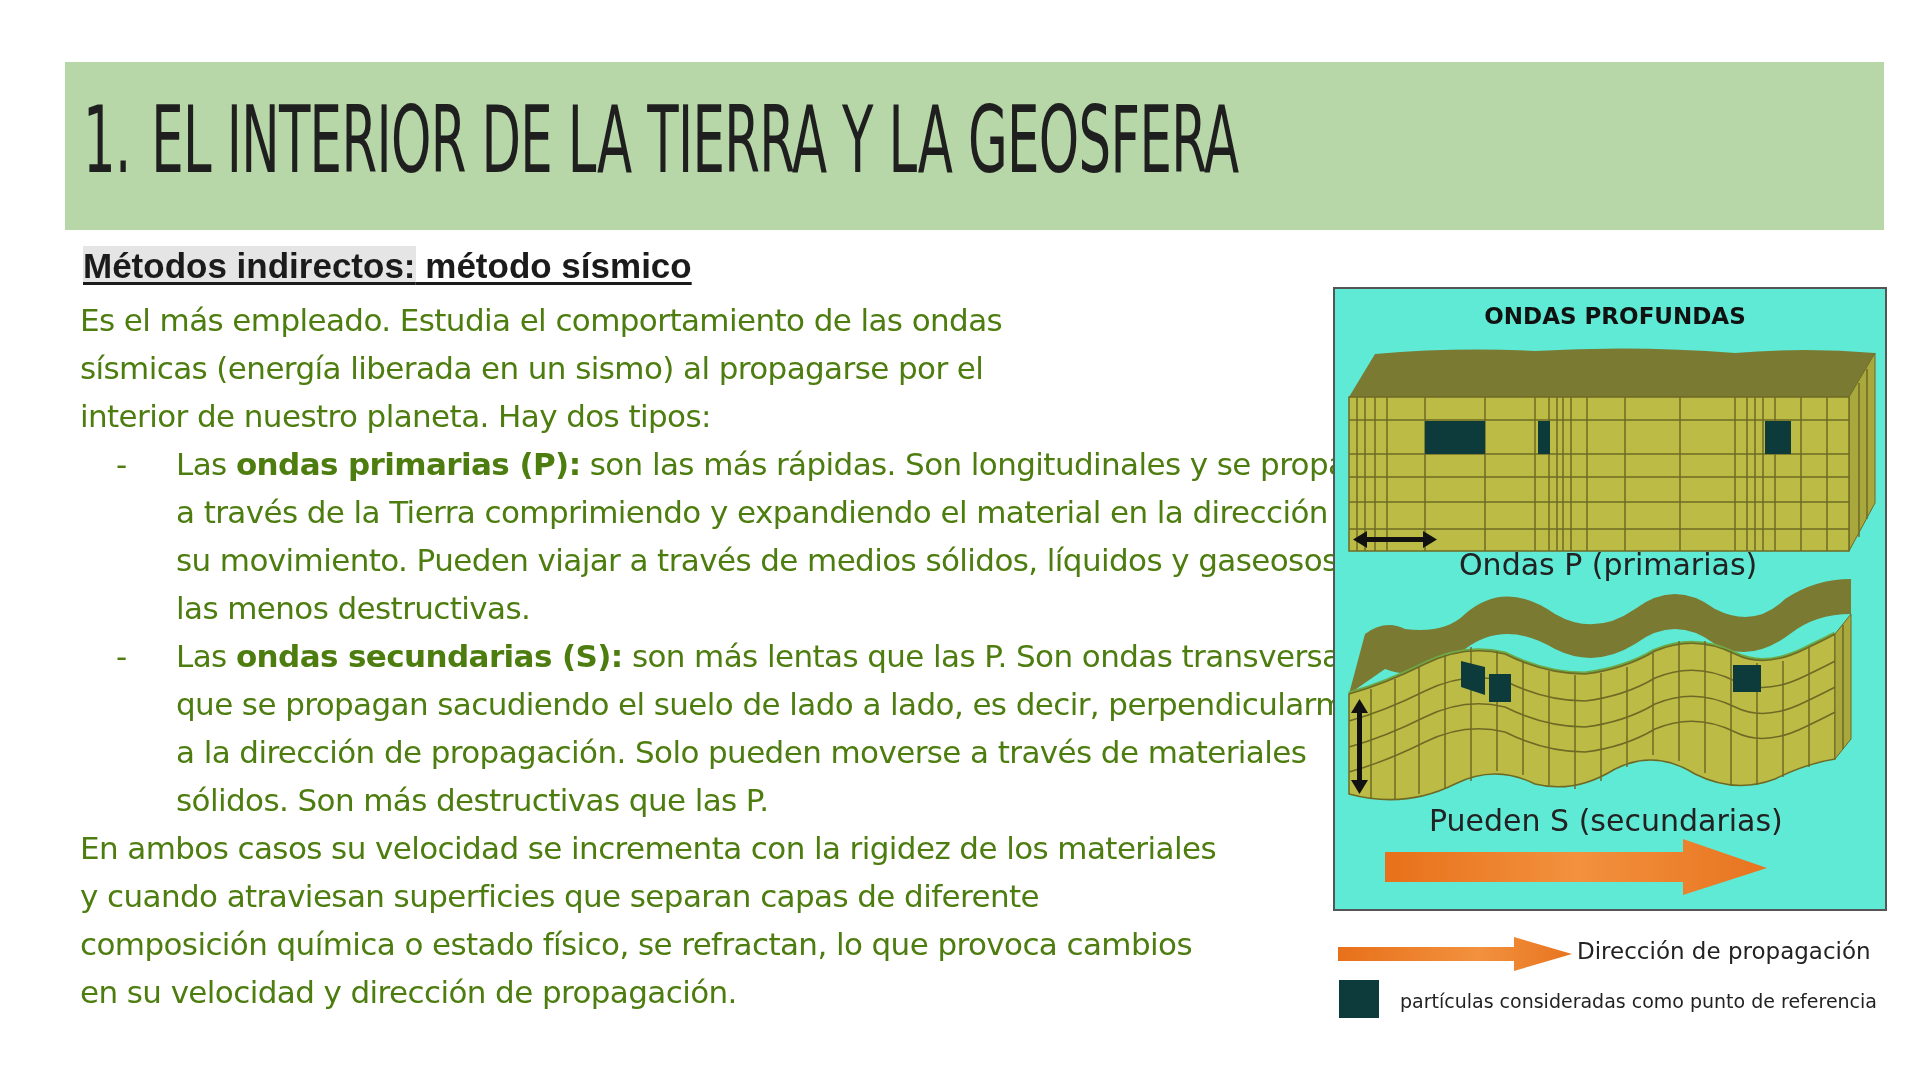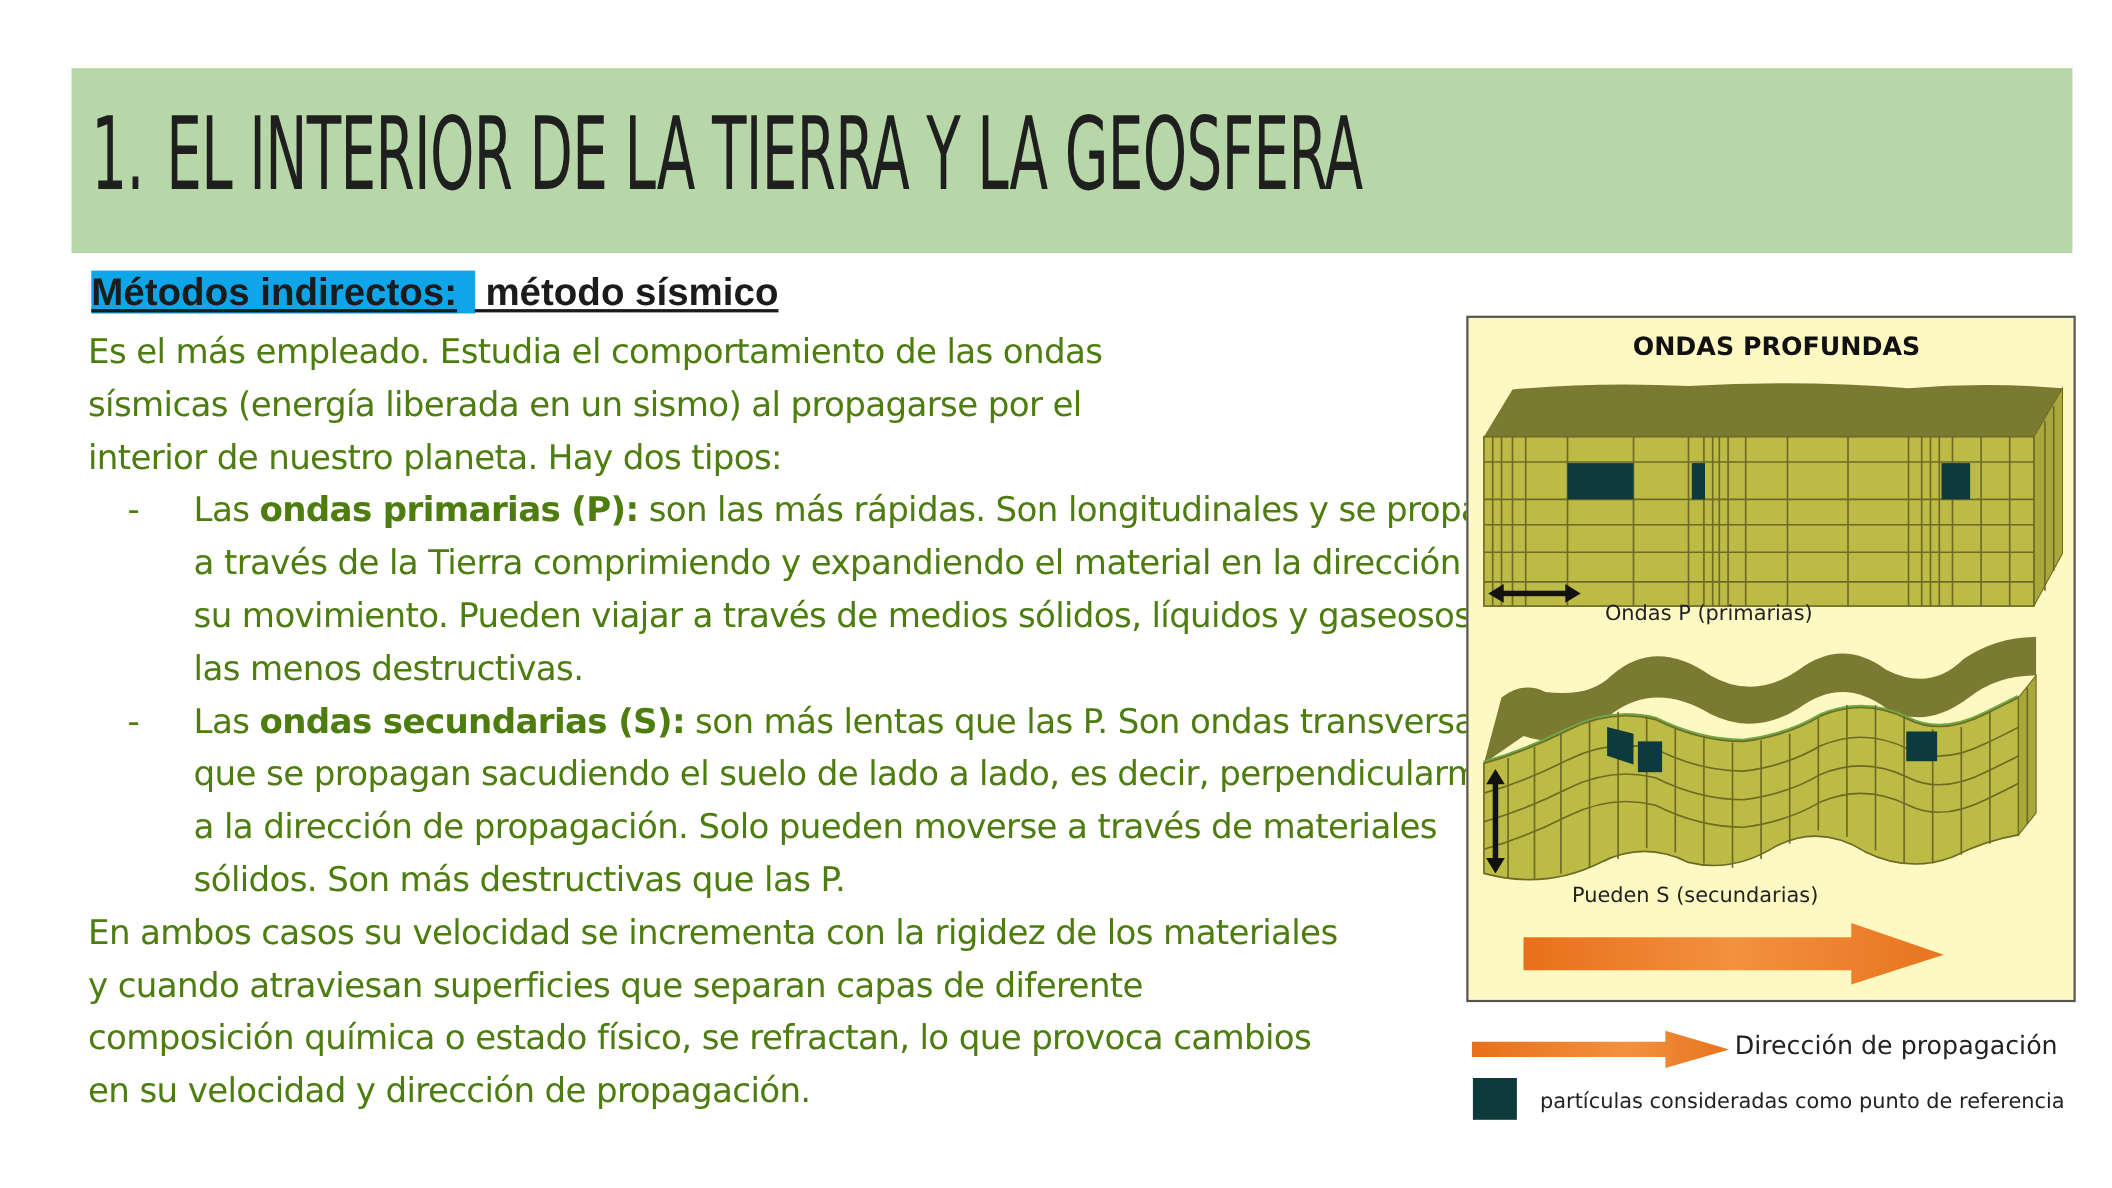--- a/index.html
+++ b/index.html
@@ -21,44 +21,44 @@
   }
   .title-num { display:inline-block; width:110px; }
 
   .section-heading {
     position:absolute; left:83px; top:244px; margin:0;
     font-family:"Liberation Sans", sans-serif; font-weight:bold;
     font-size:35px; line-height:44px; text-decoration:underline;
     text-decoration-thickness:3px; text-underline-offset:4px; color:#1b1b1b;
     white-space:nowrap;
   }
-  .section-heading .hl { background:#0ea5e9; padding-right:16px; }
+  .section-heading .hl { background:#e5e5e5; padding-right:0; }
 
   .body-text {
     position:absolute; left:80px; top:296px; width:1250px;
     font-family:"DejaVu Sans", sans-serif; font-size:31px; line-height:48px;
     color:#4d7c0f; letter-spacing:-0.6px;
   }
   .body-text p { margin:0; }
   .bullets { list-style:none; margin:0; padding:0; }
   .bullets li { position:relative; padding-left:96px; }
   .bullets li .dash { position:absolute; left:36px; top:0; }
   .bullets b { font-weight:bold; }
 
   .figure-box {
     position:absolute; left:1333px; top:287px; width:554px; height:624px;
-    border:2px solid #555; background:#fef9c3; box-sizing:border-box;
+    border:2px solid #555; background:#5eead4; box-sizing:border-box;
   }
   .fig-title {
     position:absolute; left:0; width:100%; top:14px; text-align:center;
     font-family:"DejaVu Sans", sans-serif; font-weight:bold; font-size:23px;
     color:#111; padding-left:10px; box-sizing:border-box;
   }
   .fig-caption {
-    position:absolute; font-family:"DejaVu Sans", sans-serif; font-size:19px; color:#222;
+    position:absolute; font-family:"DejaVu Sans", sans-serif; font-size:30px; color:#222;
   }
   .fig-svg { position:absolute; left:0; top:0; }
   .legend-text { position:absolute; font-family:"DejaVu Sans", sans-serif; color:#222; white-space:nowrap; }
 </style>
 </head>
 <body>
 
 <div class="title-bar">
   <h1 class="title-text"><span class="title-num">1.</span><span>EL INTERIOR DE LA TIERRA Y LA GEOSFERA</span></h1>
 </div>

